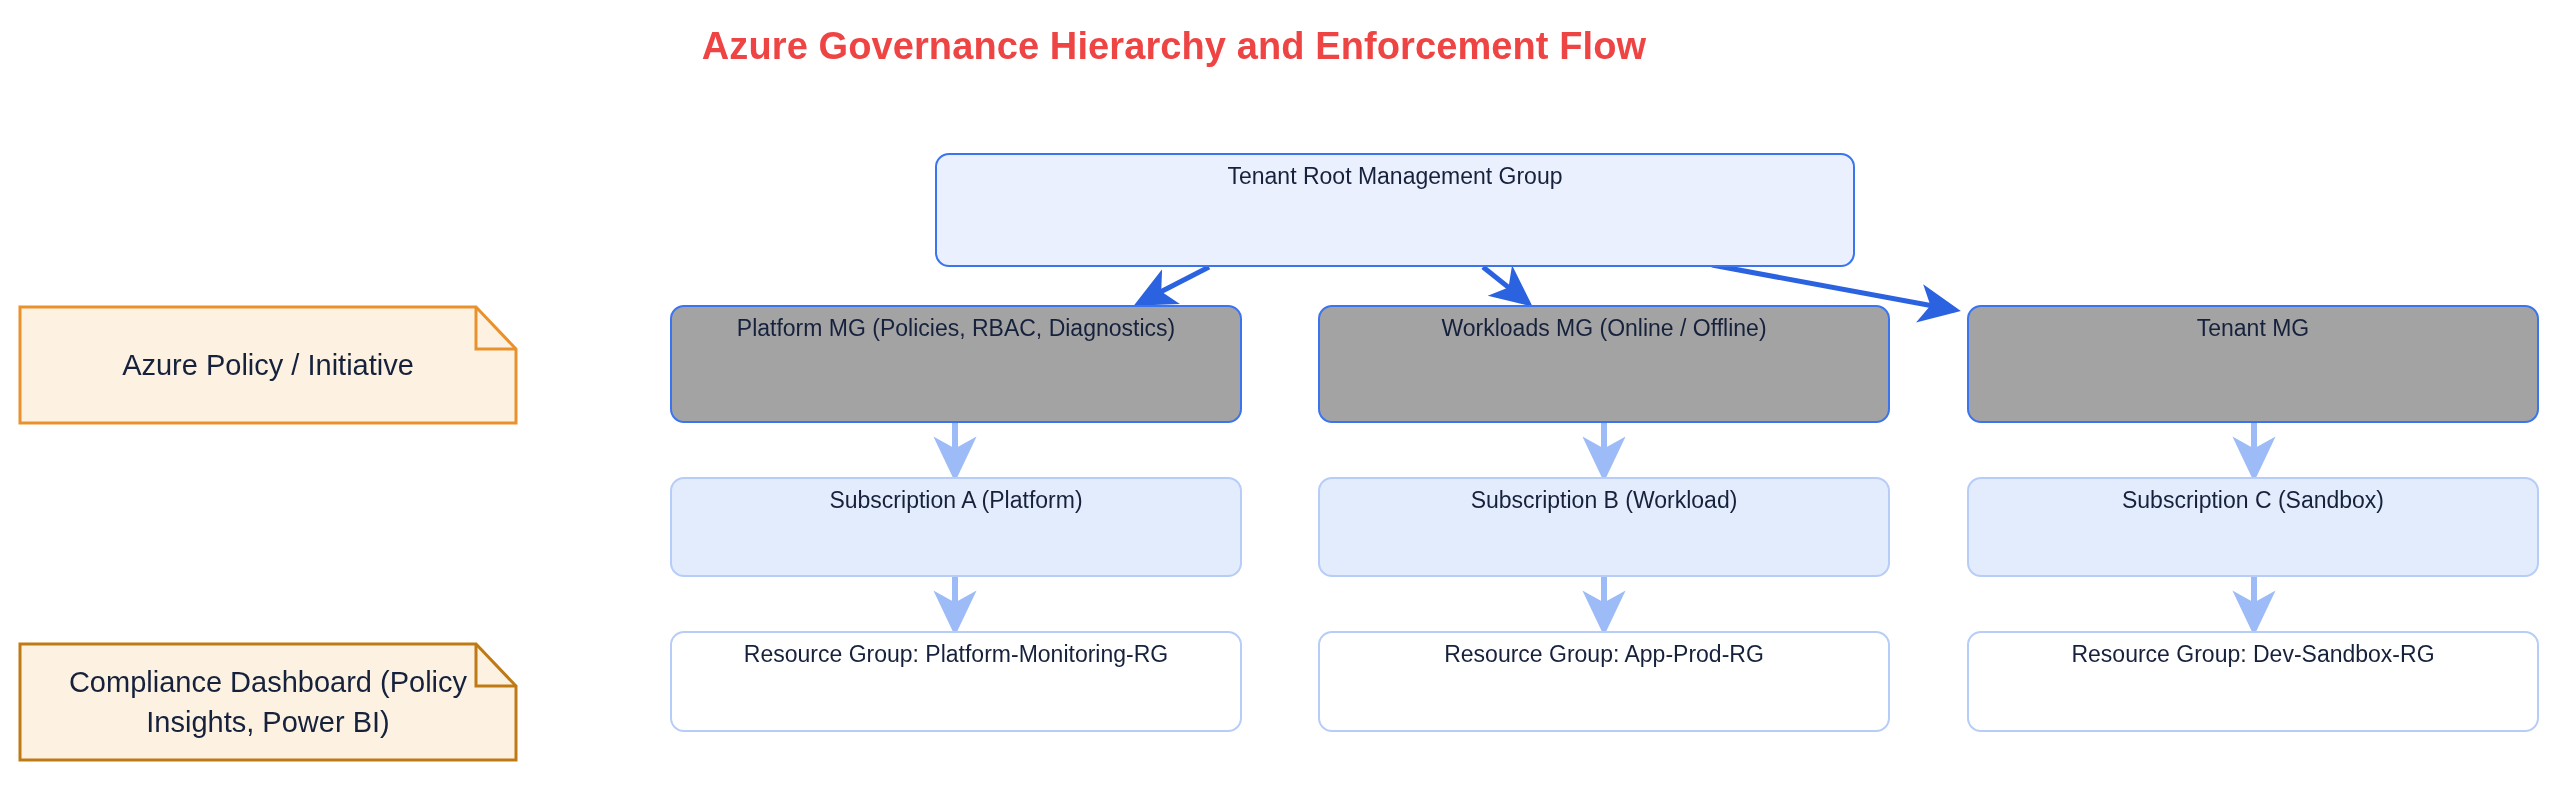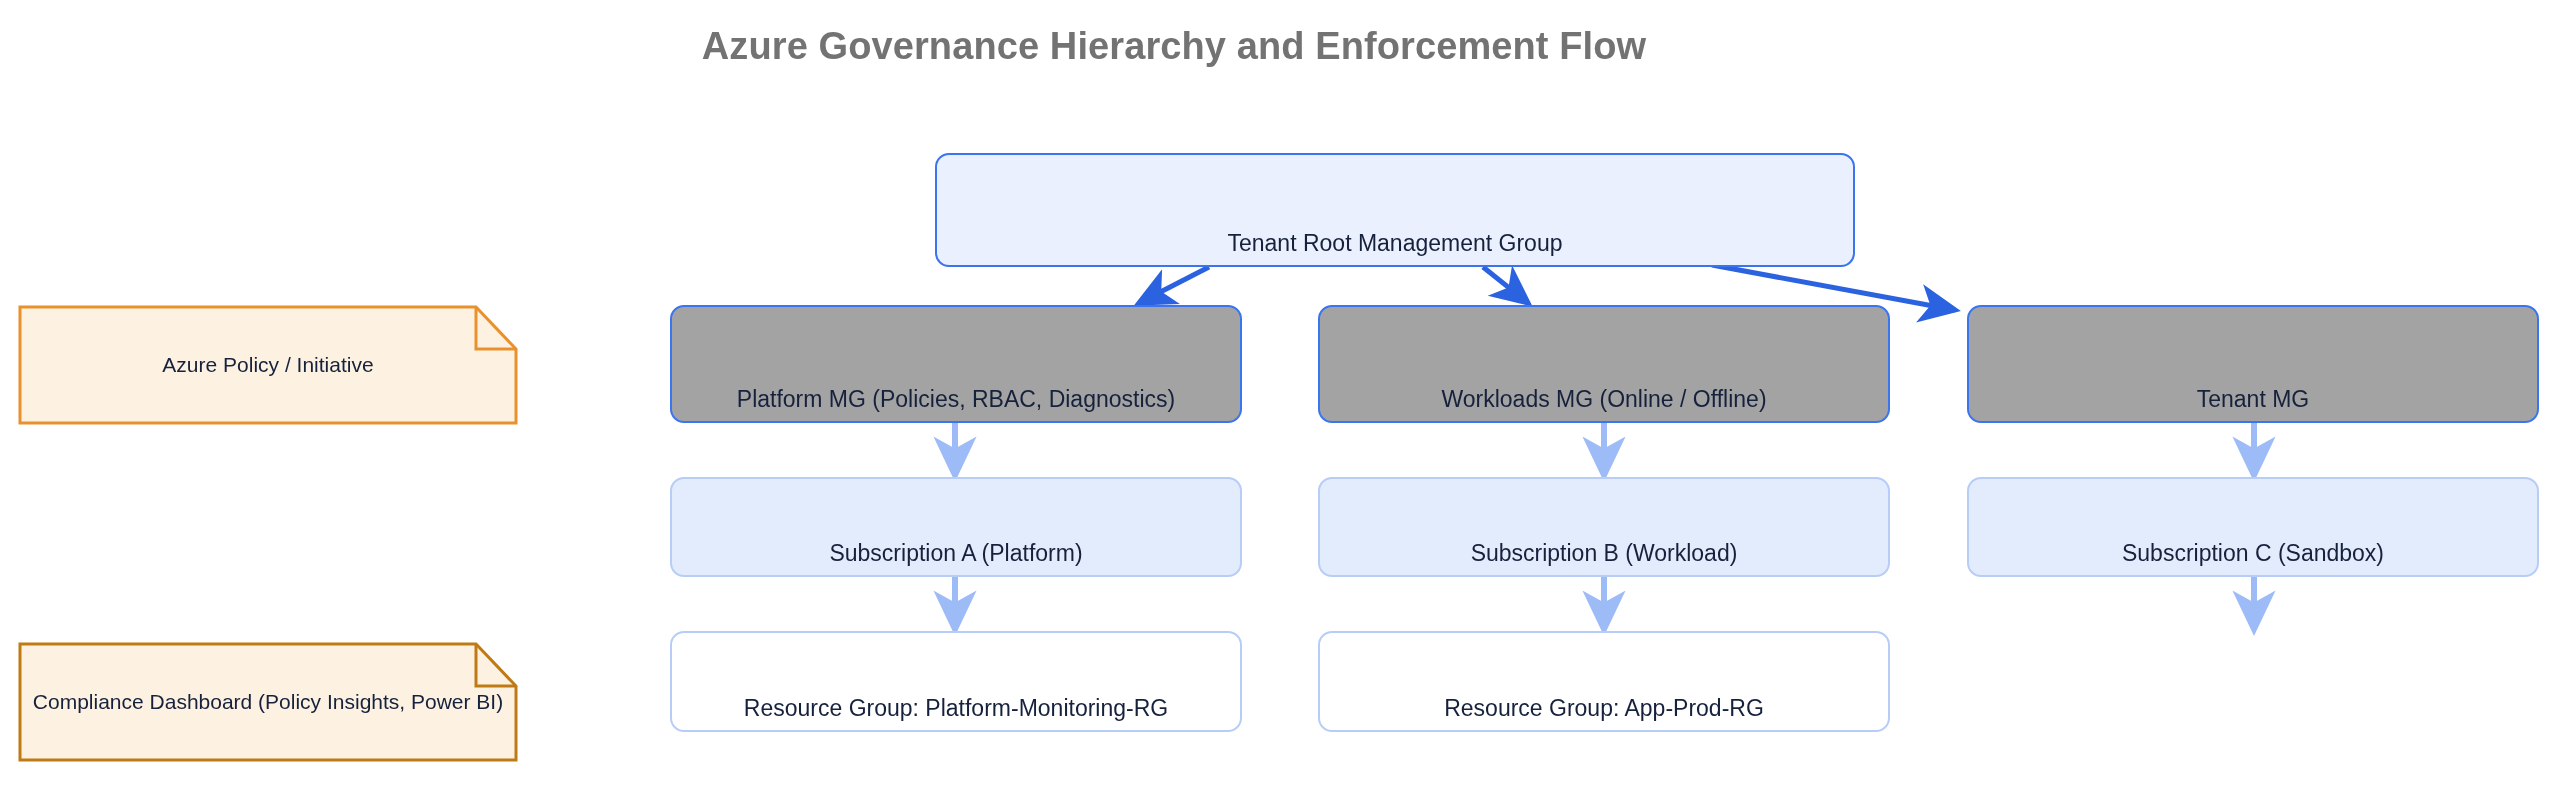--- a/index.html
+++ b/index.html
@@ -23,41 +23,41 @@
 
   
   .diagram-title {
     position: absolute;
     left: 0;
     top: 24px;
     width: 2348px;
     text-align: center;
     font-size: 38px;
     font-weight: bold;
-    color: #737373;
+    color: #ef4444;
     letter-spacing: 0.1px;
     line-height: 1.2;
   }
 
   
   #edges {
     position: absolute;
     left: 0;
     top: 0;
     width: 2560px;
     height: 785px;
     pointer-events: none;
   }
 
   
   .node {
     position: absolute;
     box-sizing: border-box;
     display: flex;
-    align-items: flex-end;
+    align-items: flex-start;
     justify-content: center;
     text-align: center;
     border-radius: 14px;
     font-size: 23px;
     line-height: 1.35;
     color: #16213c;
     padding: 6px 20px;
     z-index: 3;
   }
 
@@ -98,21 +98,21 @@
   .note .note-label {
     position: absolute;
     left: 0;
     top: 0;
     width: 100%;
     height: 100%;
     display: flex;
     align-items: center;
     justify-content: center;
     text-align: center;
-    font-size: 21px;
+    font-size: 29px;
     line-height: 1.38;
     color: #16213c;
     padding: 6px 14px;
     box-sizing: border-box;
   }
 </style>
 </head>
 <body>
 
 <div id="canvas">
@@ -200,14 +200,17 @@
   <div class="node sub" style="left:1967px; top:477px; width:572px; height:100px;">
     <span>Subscription C (Sandbox)</span>
   </div>
 
   <div class="node rg" style="left:670px; top:631px; width:572px; height:101px;">
     <span>Resource Group: Platform-Monitoring-RG</span>
   </div>
   <div class="node rg" style="left:1318px; top:631px; width:572px; height:101px;">
     <span>Resource Group: App-Prod-RG</span>
   </div>
+  <div class="node rg" style="left:1967px; top:631px; width:572px; height:101px;">
+    <span>Resource Group: Dev-Sandbox-RG</span>
+  </div>
 
 </div>
 
 </body></html>

